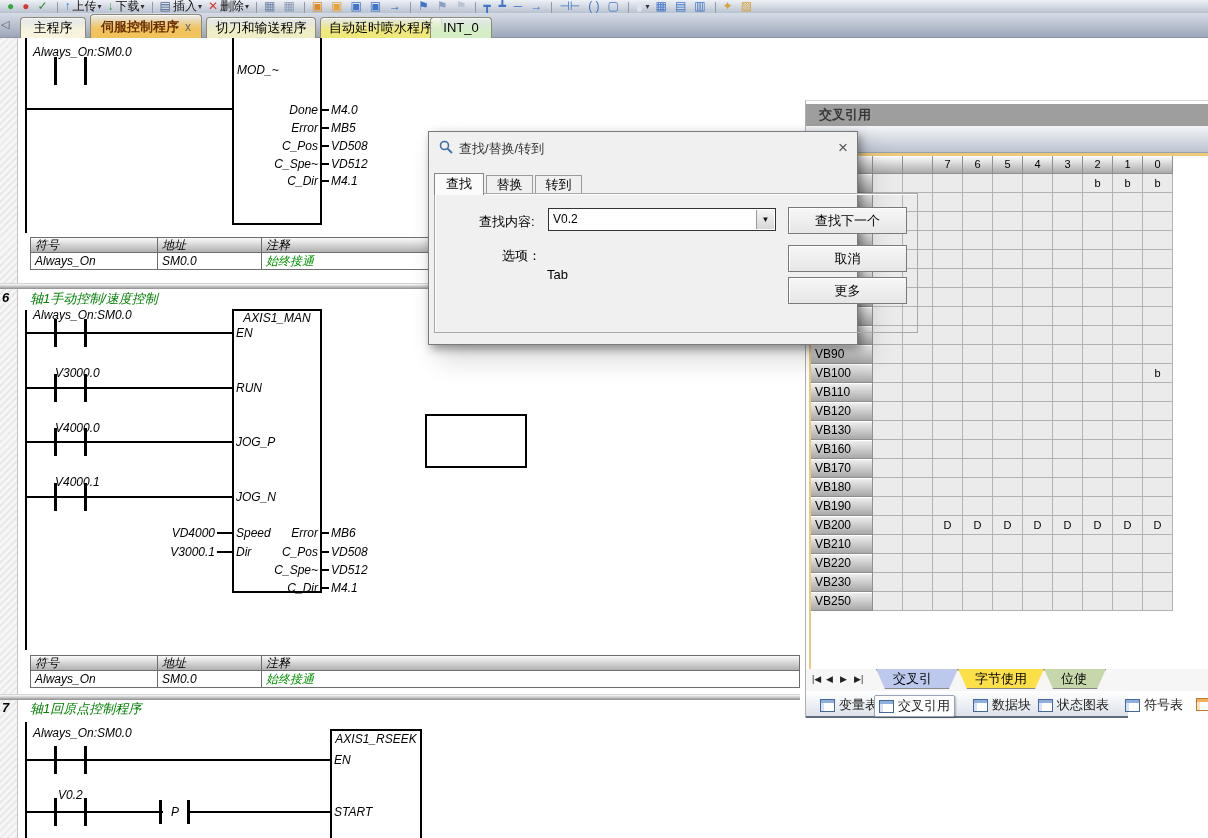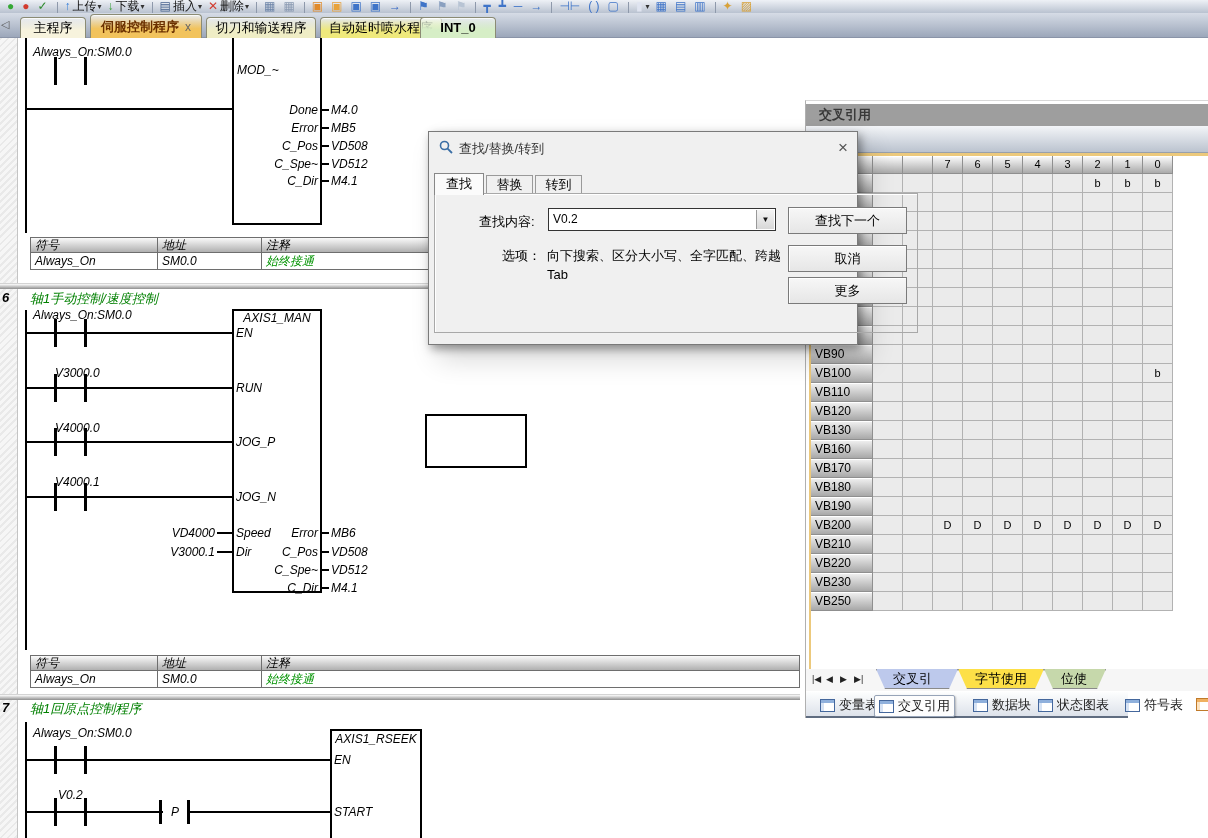--- a/index.html
+++ b/index.html
@@ -232,21 +232,21 @@
         <span class="tb-g" style="color: rgb(216, 162, 58);">▨</span>
       </span>
     </div>
 
   <div id="tabbar">
     <span id="tabscroll">◁</span>
   <div class="etab" style="left: 20px; width: 66px; background: linear-gradient(rgba(255, 255, 255, 0.55), rgb(247, 243, 221) 60%); color: rgb(0, 0, 0);"><span>主程序</span></div>
       <div class="etab active" style="left: 90px; width: 112px; background: linear-gradient(rgba(255, 255, 255, 0.55), rgb(242, 195, 92) 60%); color: rgb(107, 48, 0);"><span>伺服控制程序</span><span class="etab-x">x</span></div>
       <div class="etab" style="left: 206px; width: 110px; background: linear-gradient(rgba(255, 255, 255, 0.55), rgb(239, 237, 197) 60%); color: rgb(0, 0, 0);"><span>切刀和输送程序</span></div>
       <div class="etab" style="left: 320px; width: 122px; background: linear-gradient(rgba(255, 255, 255, 0.55), rgb(239, 233, 124) 60%); color: rgb(0, 0, 0);"><span>自动延时喷水程序</span></div>
-      <div class="etab" style="left: 420px; width: 76px; background: linear-gradient(rgba(255, 255, 255, 0.55), rgb(214, 238, 198) 60%); color: rgb(0, 0, 0); font-weight: bold;"><span>INT_0</span></div>
+      <div class="etab" style="left: 430px; width: 62px; background: linear-gradient(rgba(255, 255, 255, 0.55), rgb(214, 238, 198) 60%); color: rgb(0, 0, 0);"><span>INT_0</span></div>
     </div>
 
   <div id="editor">
     <div id="lmargin"></div>
 
     <div class="rail" style="left:25px;top:0;height:195px"></div>
     <div class="llabel" style="left:33px;top:7px">Always_On:SM0.0</div>
     <div class="wire" style="left:27px;top:70px;width:205px"></div>
     <div class="cbar" style="left:54px;top:19px"></div>
     <div class="cbar" style="left:84px;top:19px"></div>
@@ -740,17 +740,16 @@
     <div id="dlg-page"></div>
     <div class="dlabel" style="left:50px;top:81px">查找内容:</div>
     <div id="dlg-combo">
       <span id="dlg-combo-text">V0.2</span>
       <span id="dlg-combo-btn">▼</span>
     </div>
     <div class="dbtn" style="top:75px">查找下一个</div>
     <div class="dbtn" style="top:113px">取消</div>
     <div class="dbtn" style="top:145px">更多</div>
     <div class="dopts" style="left:73px;top:114px">选项：</div>
-    <div class="dopts" style="left:118px;top:114px">向下搜索、区分大小写、全字匹配、跨越</div>
     <div class="dopts" style="left:118px;top:133px">Tab</div>
   </div>
 
 </div>
 
 </body></html>

